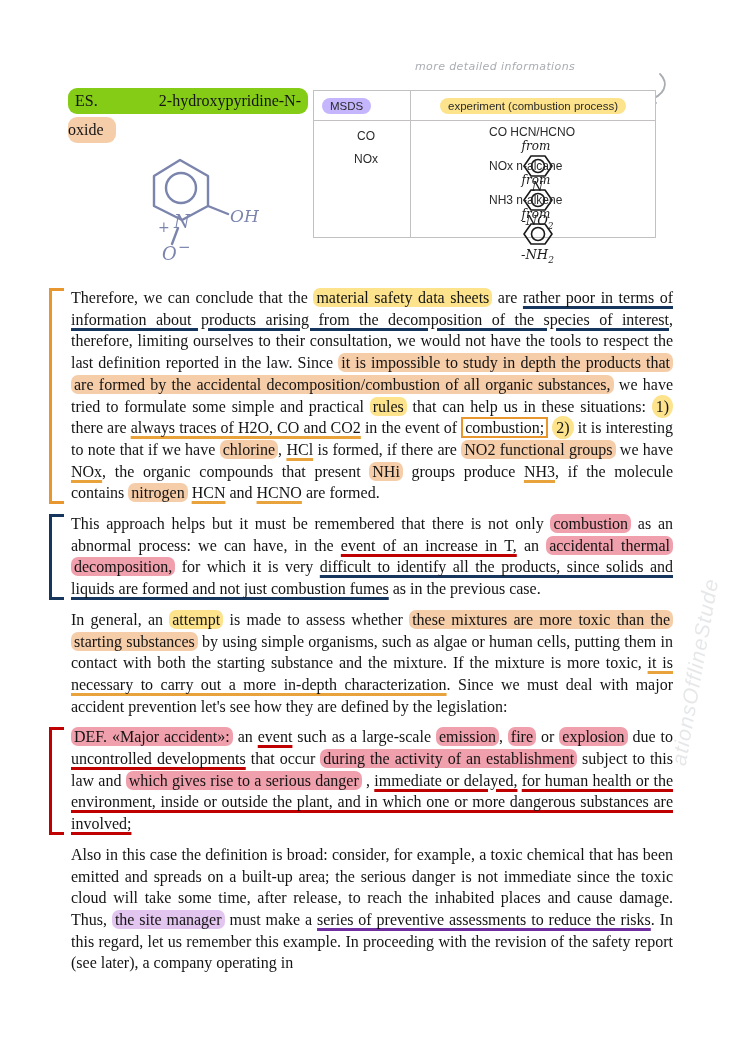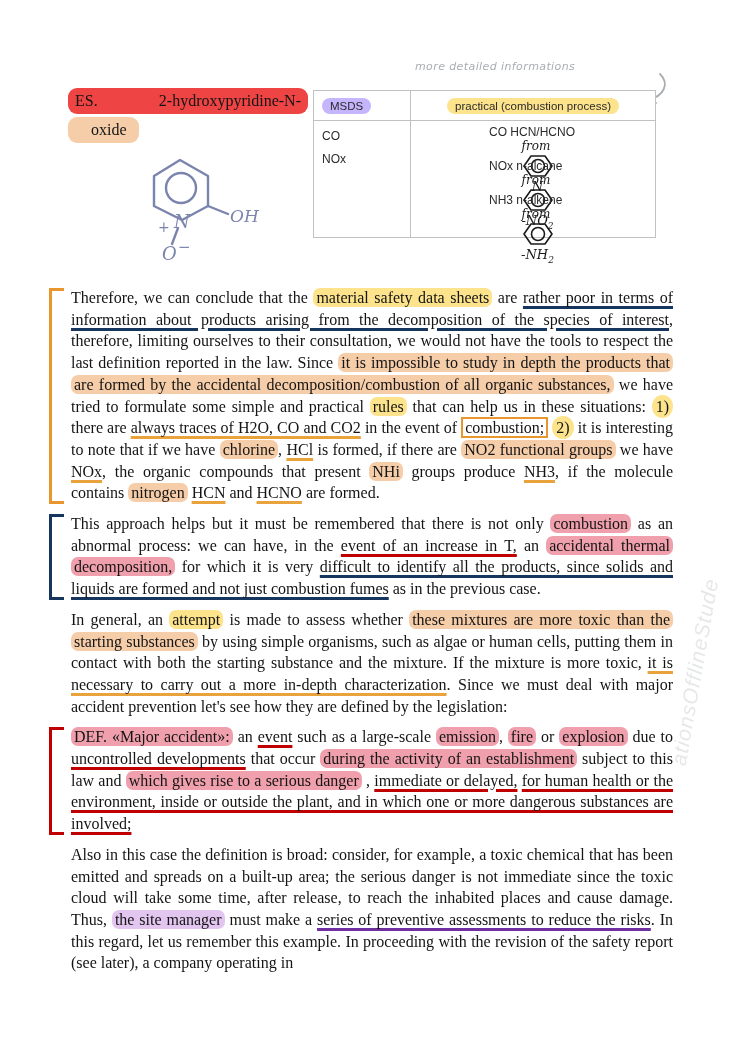--- a/index.html
+++ b/index.html
@@ -3,22 +3,22 @@
 <meta charset="utf-8">
 <style>
   html,body{margin:0;padding:0;background:#e8e8e8;}
   .page{
     position:relative;width:744px;height:1053px;background:#ffffff;
     margin:0 auto;overflow:hidden;
     font-family:"Liberation Serif",serif;color:#141414;
   }
   
   .title-block{position:absolute;left:68px;top:88px;width:240px;font-size:16px;line-height:22px;}
-  .title-line1{background:#ef4444;border-radius:9px;padding:2px 7px;display:flex;justify-content:space-between;}
-  .title-line2{display:inline-block;background:#f6cda9;border-radius:9px;padding:2px 12px 2px 23px;margin-top:3px;}
+  .title-line1{background:#84cc16;border-radius:9px;padding:2px 7px;display:flex;justify-content:space-between;}
+  .title-line2{display:inline-block;background:#f6cda9;border-radius:9px;padding:2px 12px 2px 0;margin-top:3px;}
   
   .structure{position:absolute;left:118px;top:148px;}
   
   .annotation{
     position:absolute;left:415px;top:60px;width:260px;
     font-family:"DejaVu Sans",sans-serif;font-style:italic;
     font-size:11px;color:#a9adb2;letter-spacing:.4px;white-space:nowrap;
   }
   .annotation-arrow{position:absolute;left:630px;top:70px;}
   
@@ -29,21 +29,21 @@
     font-family:"Liberation Sans",sans-serif;font-size:12px;color:#2b2b2b;
     box-sizing:border-box;background:#fff;
   }
   .th{display:flex;align-items:center;border-bottom:1.2px solid #c2c0c0;}
   .th1{padding-left:8px;}
   .th2{border-left:1.2px solid #c2c0c0;justify-content:center;}
   .pill{border-radius:9px;padding:2px 8px;font-size:11.5px;}
   .pill-peach{background:#c4b5fd;}
   .pill-yellow{background:#fce38c;}
   .td1{padding:8px 0 0 8px;}
-  .td1 .cell-line{margin-bottom:9px;}
+  .td1 .cell-line{margin-bottom:9px;text-align:center;}
   .td2{border-left:1.2px solid #c2c0c0;padding:4px 0 0 8px;}
   .exp-row{display:flex;align-items:center;height:34px;flex-direction:column;}
   .exp-printed{min-width:96px;}
   .hand{font-family:"DejaVu Serif",serif;font-style:italic;font-size:12px;color:#1a1a1a;margin:0 6px 0 4px;}
   .ring-sub{font-family:"DejaVu Serif",serif;font-style:italic;font-size:13px;color:#1a1a1a;margin-left:1px;}
   .ring-sub sub{font-size:9px;}
   
   .body-text{
     position:absolute;left:71px;top:287px;width:602px;
     font-size:16px;line-height:21.7px;text-align:justify;
@@ -106,21 +106,21 @@
   <svg class="annotation-arrow" width="40" height="40" viewBox="0 0 40 40">
     <path d="M30,4 C 40,14 34,26 18,30" stroke="#a9adb2" stroke-width="1.8" fill="none" stroke-linecap="round"></path>
     <path d="M24,25 L17,31 L26,33" stroke="#a9adb2" stroke-width="1.8" fill="none" stroke-linecap="round" stroke-linejoin="round"></path>
   </svg>
 
   <div class="msds-table">
     <div class="th th1">
       <span class="pill pill-peach">MSDS</span>
     </div>
     <div class="th th2">
-      <span class="pill pill-yellow">practical (combustion process)</span>
+      <span class="pill pill-yellow">experiment (combustion process)</span>
     </div>
     <div class="td1">
         <div class="cell-line">CO</div>
         <div class="cell-line">NOx</div>
       </div>
     <div class="td2">
         <div class="exp-row">
           <span class="exp-printed">CO HCN/HCNO</span>
           <span class="hand">from</span>
           <span style="display: inline-flex;">

